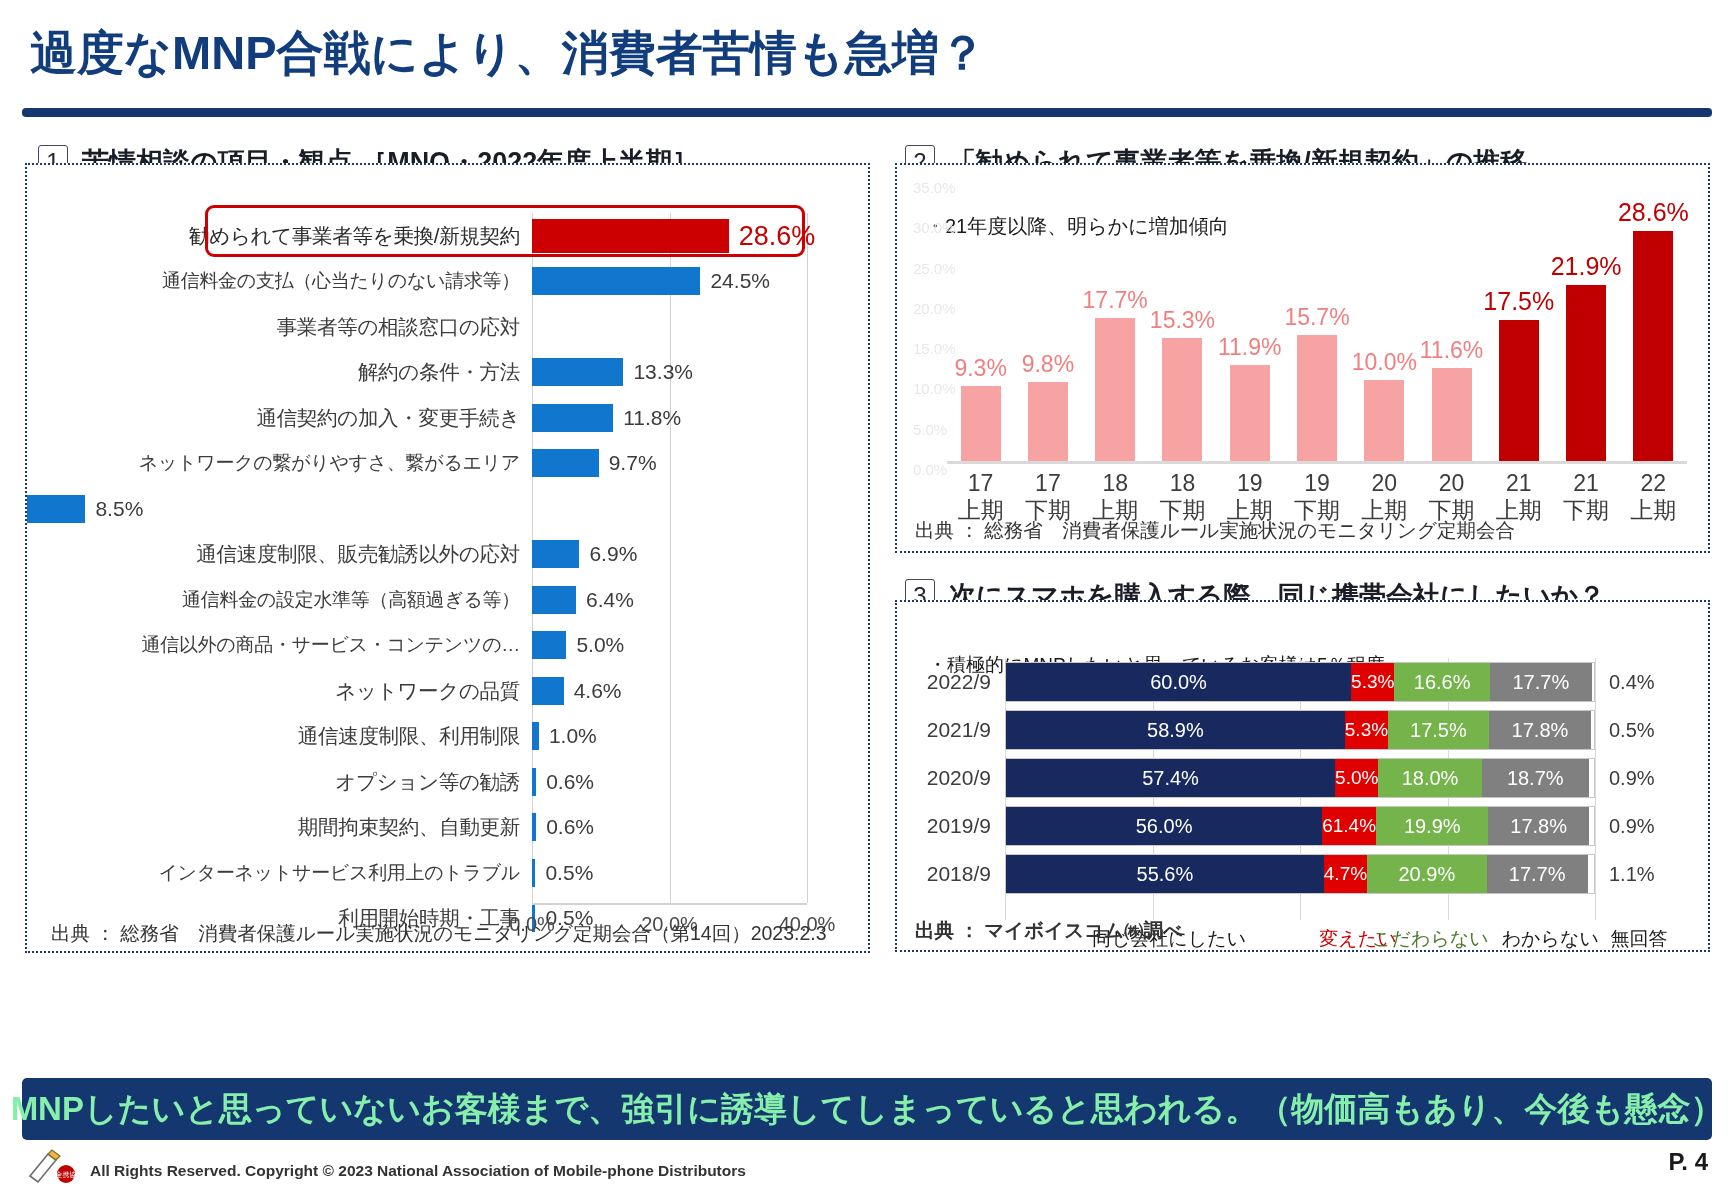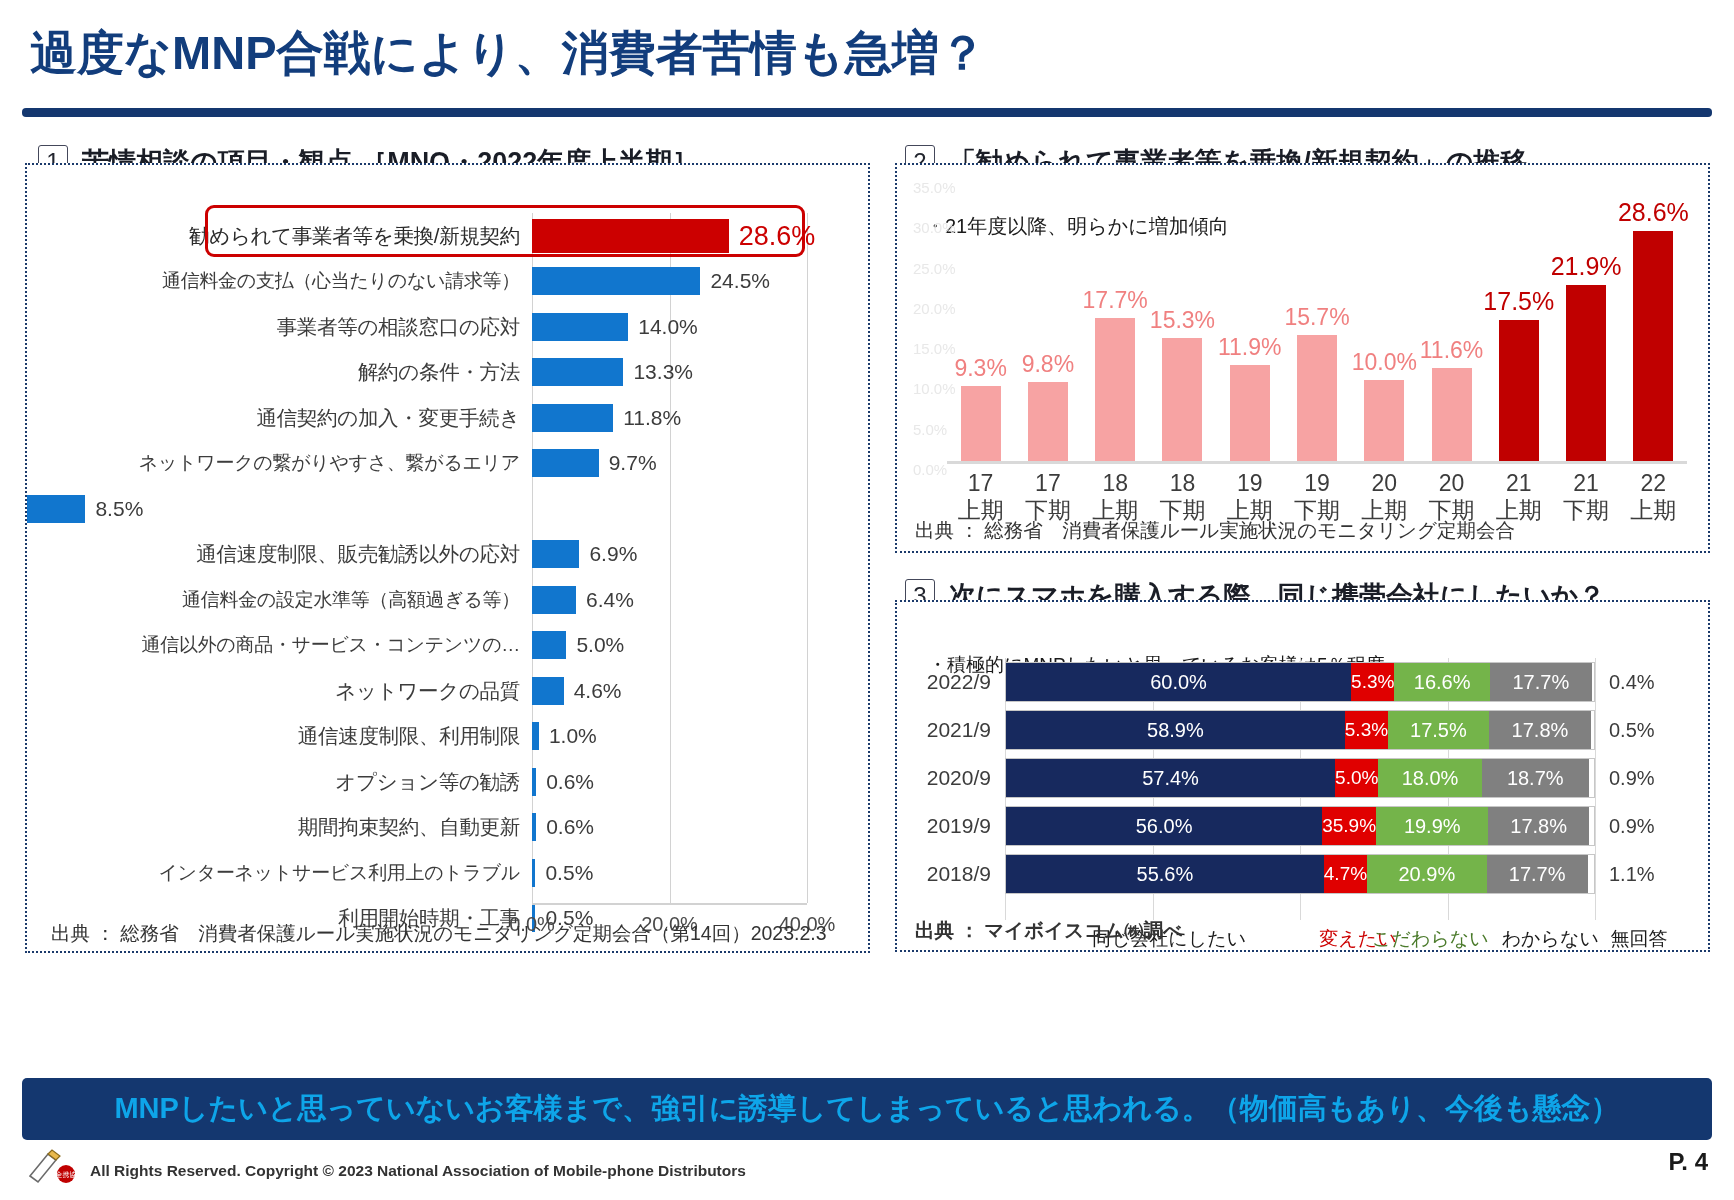--- a/index.html
+++ b/index.html
@@ -184,21 +184,21 @@
   }
 
   
   .banner {
     position: absolute; left: 22px; top: 1078px;
     width: 1690px; height: 62px;
     background: #14376f; border-radius: 5px;
     display: flex; align-items: center; justify-content: center;
   }
   .banner-text {
-    font-size: 29px; font-weight: bold; color: #0ea5e9; white-space: nowrap;
+    font-size: 33px; font-weight: bold; color: #86efac; white-space: nowrap;
   }
   .footer-copy {
     position: absolute; left: 90px; top: 1162px;
     font-size: 15.5px; color: #333333; font-weight: bold; white-space: nowrap;
   }
   .page-no {
     position: absolute; right: 26px; top: 1148px;
     font-size: 24px; font-weight: bold; color: #1a1a1a;
   }
   .logo {
@@ -235,24 +235,20 @@
           </div>
           <div class="hbar-row">
             <div class="hbar-label" style="font-size: 19px;">通信料金の支払（心当たりのない請求等）</div>
             <div class="hbar-track">
               <div class="hbar-fill" style="width: 168.438px;"></div>
               <div class="hbar-val" style="left: 178.438px;">24.5%</div>
             </div>
           </div>
           <div class="hbar-row">
             <div class="hbar-label">事業者等の相談窓口の応対</div>
-            <div class="hbar-track">
-              <div class="hbar-fill" style="width: 96.25px;"></div>
-              <div class="hbar-val" style="left: 106.25px;">14.0%</div>
-            </div>
           </div>
           <div class="hbar-row">
             <div class="hbar-label">解約の条件・方法</div>
             <div class="hbar-track">
               <div class="hbar-fill" style="width: 91.4375px;"></div>
               <div class="hbar-val" style="left: 101.438px;">13.3%</div>
             </div>
           </div>
           <div class="hbar-row">
             <div class="hbar-label">通信契約の加入・変更手続き</div>
@@ -535,21 +531,21 @@
             </div>
             <div class="sbar-last">0.9%</div>
           </div>
           <div class="sbar-row">
             <div class="sbar-year">2019/9</div>
             <div class="sbar-track">
               <div class="seg s0" style="flex: 56 0 0px;">
                 <span>56.0%</span>
               </div>
               <div class="seg s1" style="flex: 5.4 0 0px;">
-                <span style="font-size: 19px;">35.9%</span>
+                <span style="font-size: 19px;">61.4%</span>
               </div>
               <div class="seg s2" style="flex: 19.9 0 0px;">
                 <span>19.9%</span>
               </div>
               <div class="seg s3" style="flex: 17.8 0 0px;">
                 <span>17.8%</span>
               </div>
               <div class="seg s4" style="flex: 0.9 0 0px;"></div>
             </div>
             <div class="sbar-last">0.9%</div>

